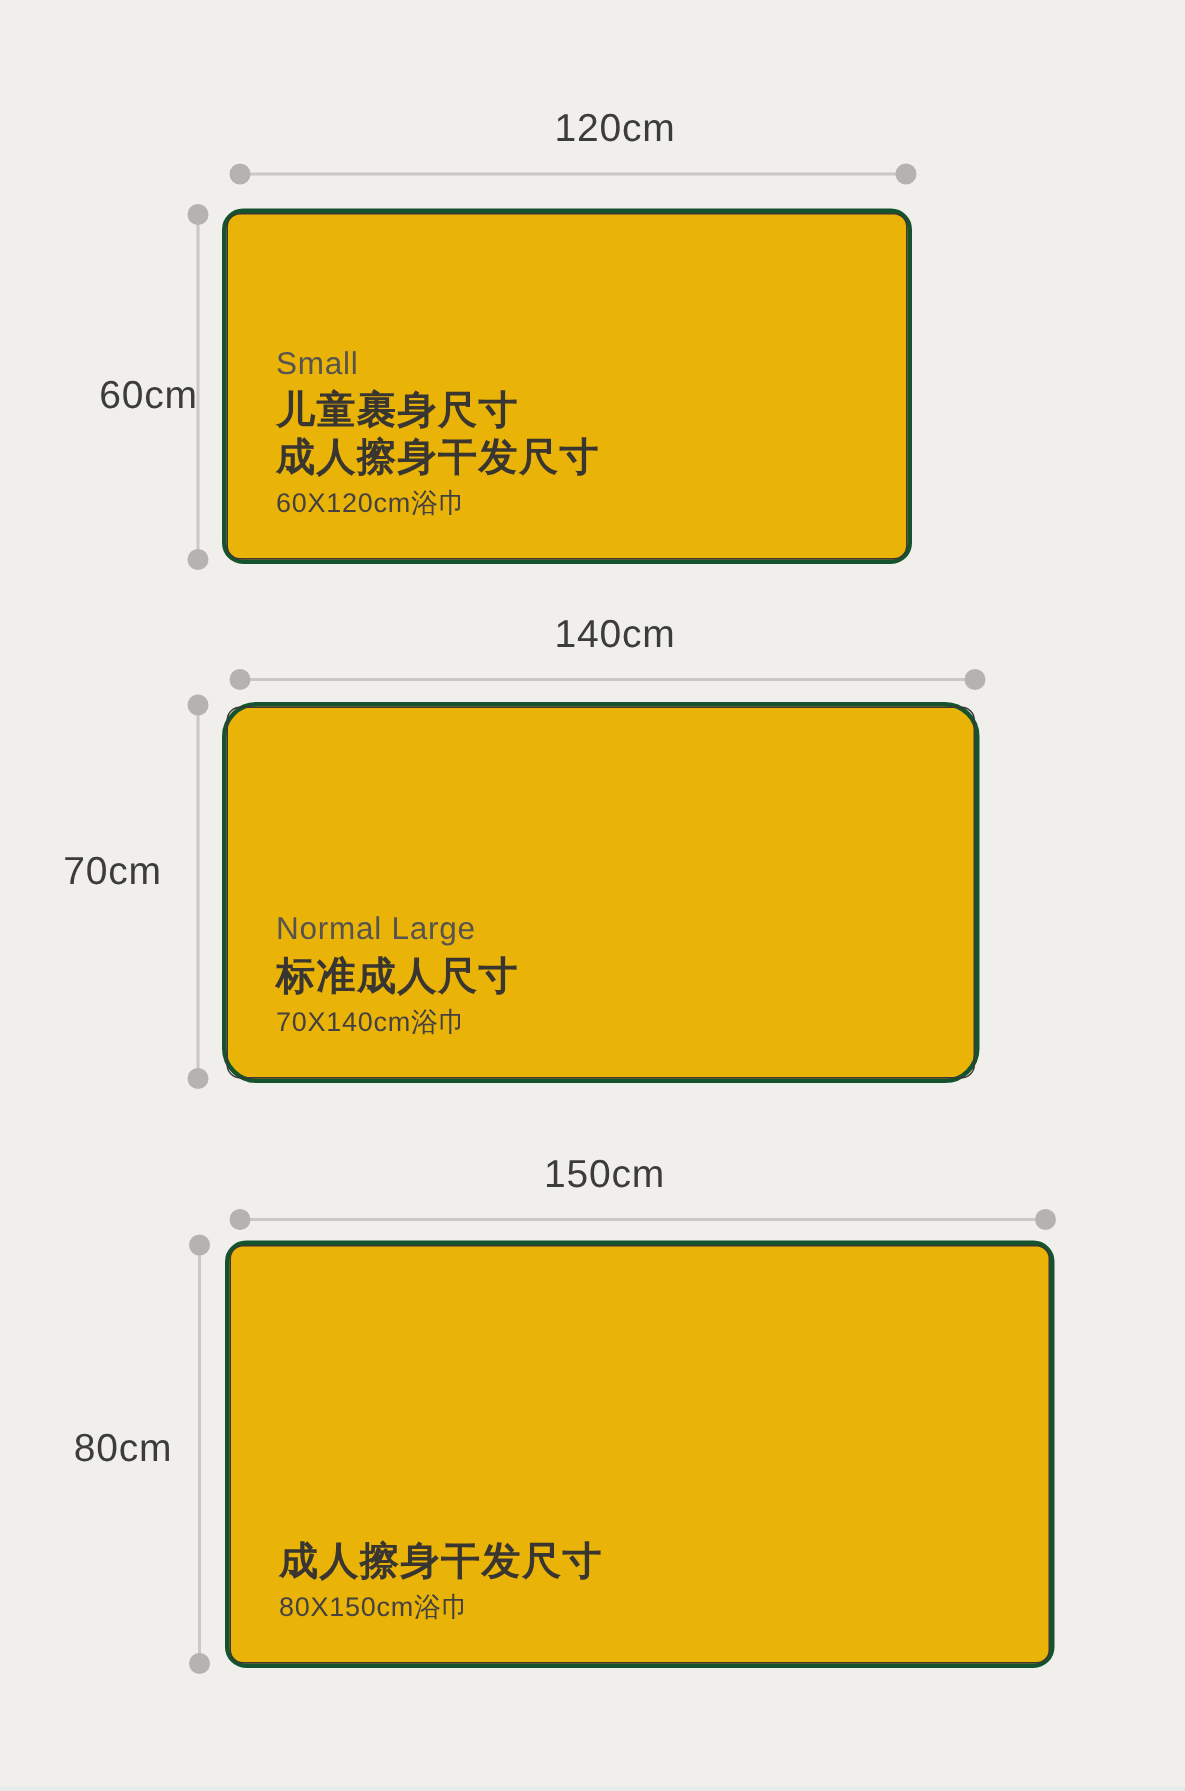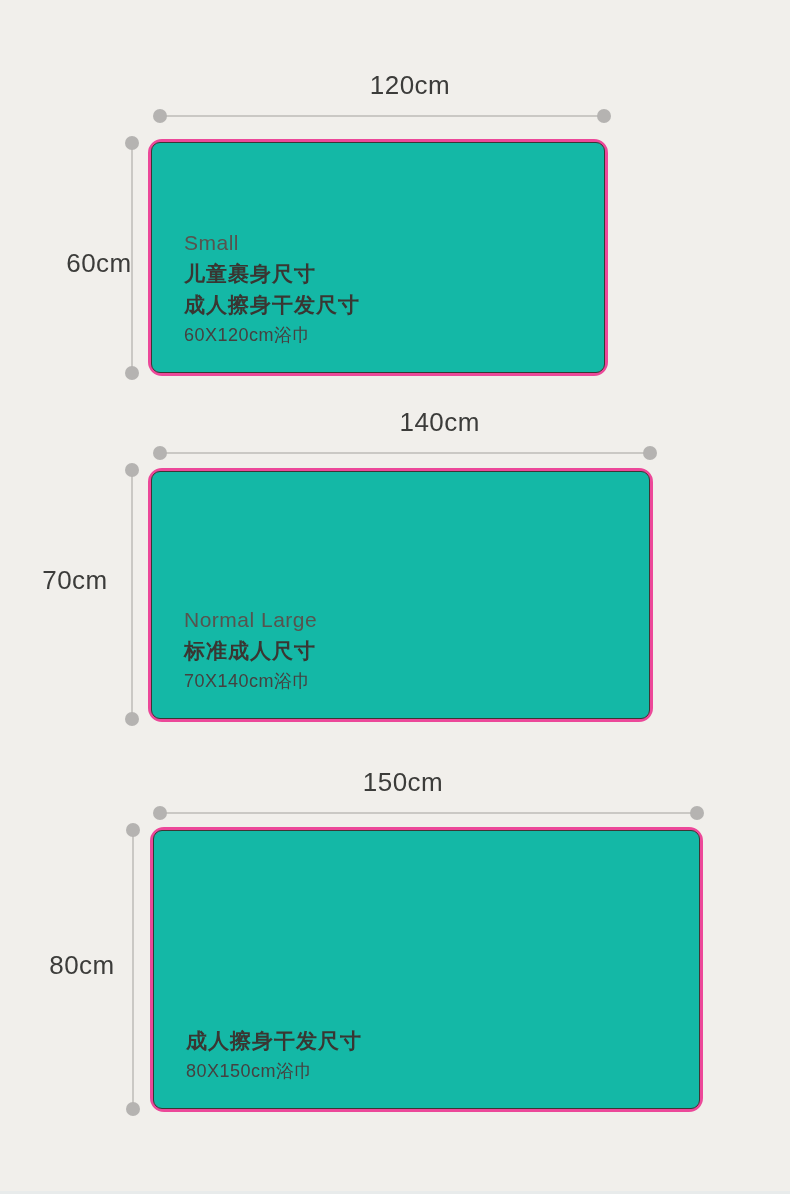--- a/index.html
+++ b/index.html
@@ -35,23 +35,23 @@
   .dim-dot {
     position: absolute;
     width: 14px;
     height: 14px;
     border-radius: 50%;
     background: #b5b3b1;
   }
   .towel-rect {
     position: absolute;
     box-sizing: border-box;
-    border: 3px solid #ec4899;
+    border: 3px solid #14532d;
     border-radius: 14px;
-    background: #14b8a6;
+    background: #eab308;
     padding: 0;
   }
   .towel-inner {
     box-sizing: border-box;
     width: 100%;
     height: 100%;
     border: 1px solid #3b3734;
     border-radius: 9px;
   }
   .towel-text {
@@ -59,21 +59,21 @@
     left: 33px;
     bottom: 22px;
   }
   .towel-text .name-en {
     font-size: 21px;
     line-height: 31px;
     color: #57534e;
     letter-spacing: 0.5px;
   }
   .towel-text .desc {
-    font-size: 21px;
+    font-size: 26px;
     line-height: 31px;
     font-weight: bold;
     color: #393632;
     letter-spacing: 1px;
   }
   .towel-text .size {
     font-size: 18px;
     line-height: 31px;
     color: #454140;
     letter-spacing: 0.5px;
@@ -105,31 +105,31 @@
   <div class="towel-rect" style="left: 148px; top: 139px; width: 460px; height: 237px;">
     <div class="towel-inner"></div>
     <div class="towel-text">
       <div class="name-en">Small</div>
       <div class="desc">儿童裹身尺寸</div>
       <div class="desc">成人擦身干发尺寸</div>
       <div class="size">60X120cm浴巾</div>
     </div>
   </div>
 
-  <div class="dim-label" style="left: 340px; width: 140px; top: 407px; text-align: right;">140cm</div>
+  <div class="dim-label" style="left: 340px; width: 140px; top: 407px;">140cm</div>
   <div class="dim-line-h" style="left: 160px; top: 452px; width: 490px;"></div>
   <div class="dim-dot" style="left: 153px; top: 446px;"></div>
   <div class="dim-dot" style="left: 643px; top: 446px;"></div>
 
   <div class="dim-label" style="left: 29px; width: 92px; top: 565px;">70cm</div>
   <div class="dim-line-v" style="left: 131px; top: 470px; height: 249px;"></div>
   <div class="dim-dot" style="left: 125px; top: 463px;"></div>
   <div class="dim-dot" style="left: 125px; top: 712px;"></div>
 
-  <div class="towel-rect" style="left: 148px; top: 468px; width: 505px; height: 254px;">
+  <div class="towel-rect" style="left: 148px; top: 468px; width: 505px; height: 254px; border-radius: 23px;">
     <div class="towel-inner"></div>
     <div class="towel-text">
       <div class="name-en">Normal Large</div>
       <div class="desc">标准成人尺寸</div>
       <div class="size">70X140cm浴巾</div>
     </div>
   </div>
 
   <div class="dim-label" style="left: 333px; width: 140px; top: 767px;">150cm</div>
   <div class="dim-line-h" style="left: 160px; top: 812px; width: 537px;"></div>

